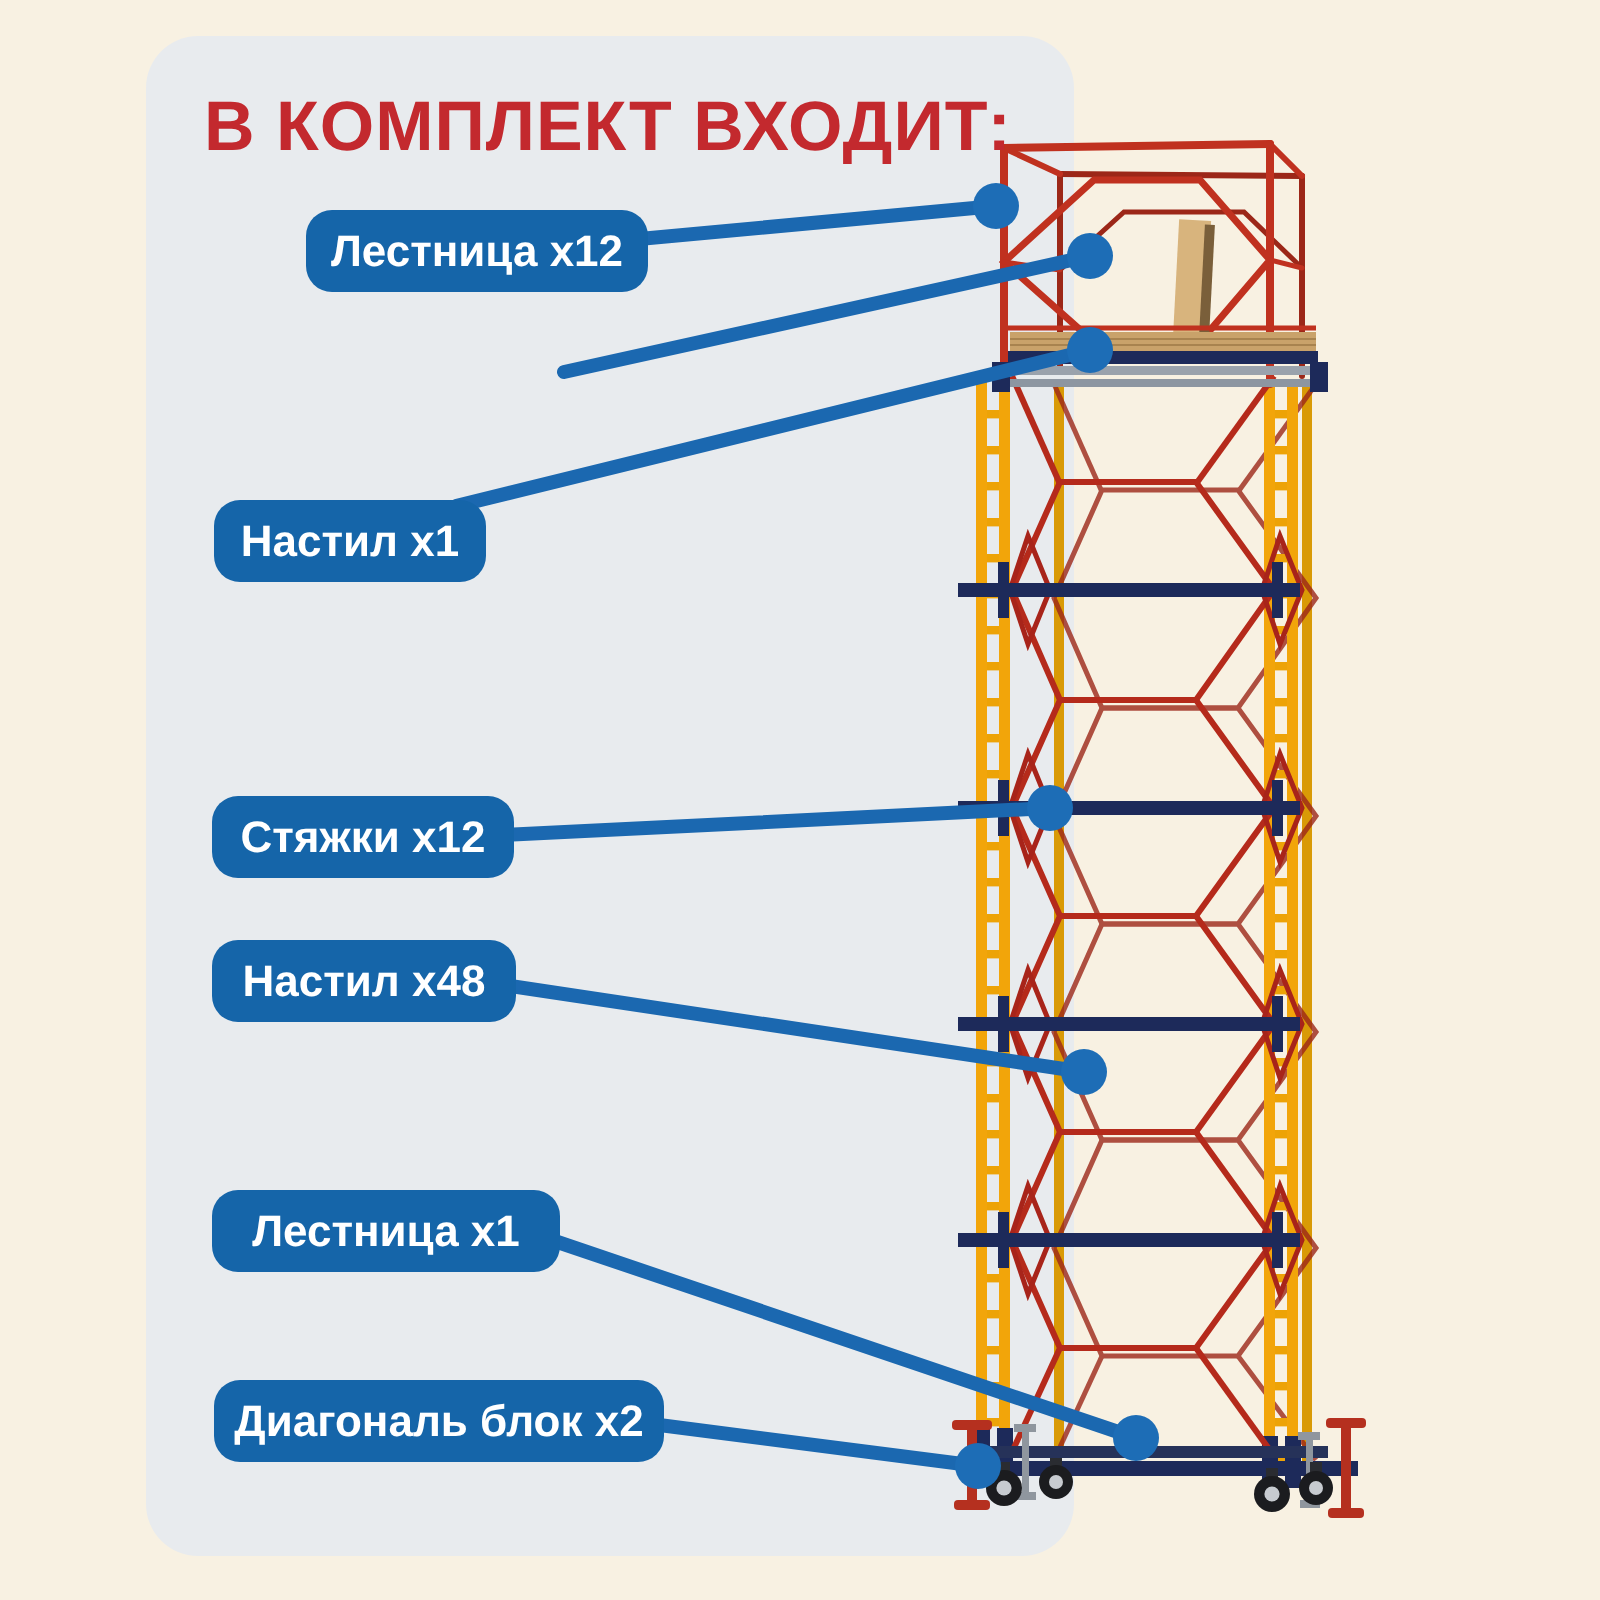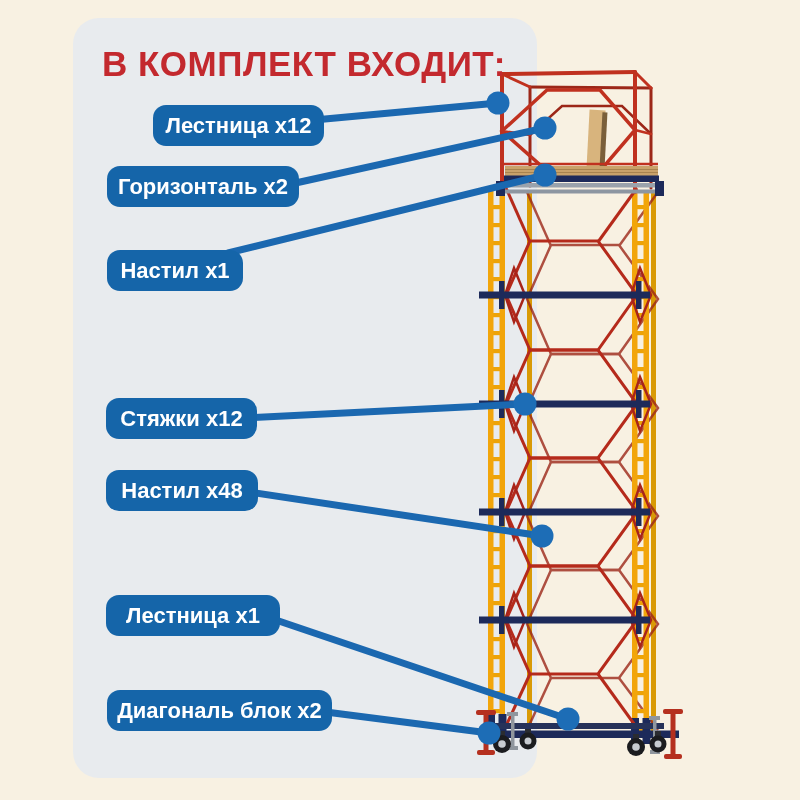--- a/index.html
+++ b/index.html
@@ -224,20 +224,19 @@
       <circle cx="525" cy="404" r="11.5"></circle>
       <circle cx="542" cy="536" r="11.5"></circle>
       <circle cx="568" cy="719" r="11.5"></circle>
       <circle cx="489" cy="733" r="11.5"></circle>
     </g>
   </svg>
 
   <div class="title">В КОМПЛЕКТ ВХОДИТ:</div>
 
   <div class="callout c0">Лестница x12</div>
-  <div class="callout c1">Горизонталь x2</div>
   <div class="callout c2">Настил x1</div>
   <div class="callout c3">Стяжки x12</div>
   <div class="callout c4">Настил x48</div>
   <div class="callout c5">Лестница x1</div>
   <div class="callout c6">Диагональ блок x2</div>
 
 </div>
 
 </body></html>

